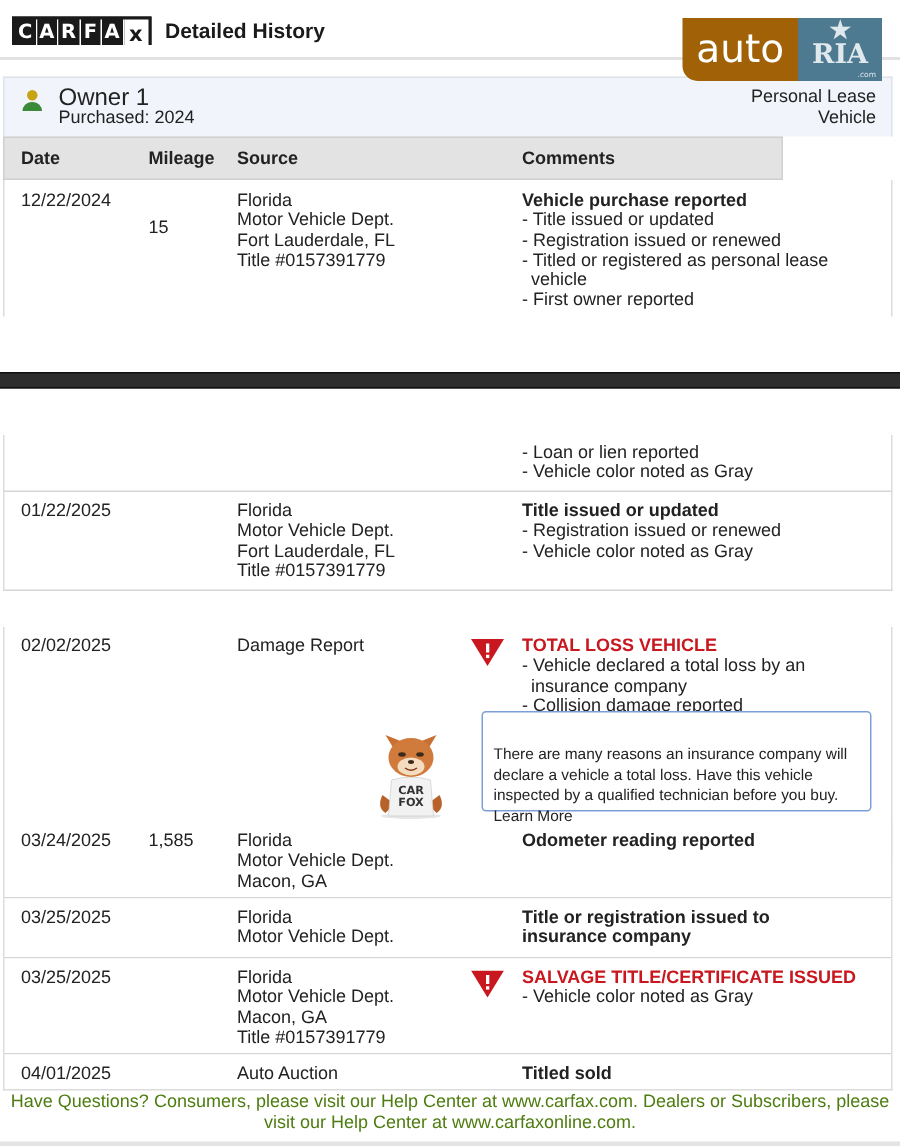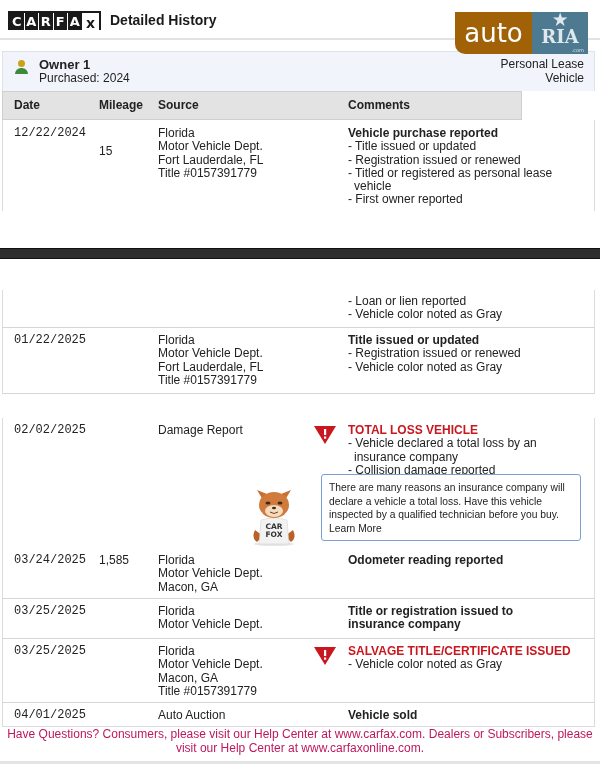--- a/index.html
+++ b/index.html
@@ -18,49 +18,49 @@
   .autoria .auto { width: 77px; height: 42px; background: #a16207; color: #fff; font-size: 26px; line-height: 42px; text-align: center; border-radius: 0 0 0 10px; font-family: "DejaVu Sans", sans-serif; }
   .autoria .ria { width: 56px; height: 42px; background: #4e7a91; color: #dfe8ec; font-family: "DejaVu Serif", serif; font-weight: bold; font-size: 18px; text-align: center; position: relative; padding-top: 14px; }
   .autoria .ria .star { position: absolute; left: 21px; top: -2px; font-size: 16px; color: #dfe8ec; }
   .autoria .ria .com { position: absolute; right: 4px; bottom: 1px; font-size: 5px; font-family: "DejaVu Sans", sans-serif; font-weight: normal; }
 
   
   .owner-bar { position: absolute; left: 2px; top: 51px; width: 593px; height: 40px; background: #f1f5fb; border: 1px solid #dde3ea; border-bottom: none; }
   .owner-icon { position: absolute; left: 11px; top: 8px; width: 14px; height: 14px; }
   .owner-icon .head { position: absolute; left: 4px; top: 0; width: 7px; height: 7px; border-radius: 50%; background: #c8a415; }
   .owner-icon .body { position: absolute; left: 1px; top: 8px; width: 13px; height: 6px; border-radius: 6px 6px 0 0; background: #3a8a3a; }
-  .owner-name { position: absolute; left: 36px; top: 5px; font-weight: bold; font-size: 13px; }
+  .owner-name { position: absolute; left: 36px; top: 5px; font-weight: normal; font-size: 16px; }
   .owner-purchased { position: absolute; left: 36px; top: 19px; font-size: 12px; }
   .owner-type { position: absolute; right: 10px; top: 5px; text-align: right; font-size: 12px; line-height: 14px; width: 120px; }
   .thead { position: absolute; left: 2px; top: 91px; width: 520px; height: 29px; background: #e3e3e3; border: 1px solid #cfcfcf; }
   .thead div { position: absolute; top: 6px; font-weight: bold; font-size: 12px; color: #222; }
 
   .row { position: absolute; left: 2px; width: 593px; border-left: 1px solid #dcdcdc; border-right: 1px solid #dcdcdc; border-bottom: 1px solid #d6d6d6; background: #fff; }
   .cell { position: absolute; font-size: 12px; line-height: 13.3px; color: #222; }
-  .c-date { left: 11px; font-family: Liberation Mono, monospace; }
+  .c-date { left: 11px; }
   .c-mile { left: 96px; }
   .c-src { left: 155px; }
   .c-com { left: 345px; width: 240px; }
   .c-com .head { font-weight: bold; }
   .c-com .head.alert { color: #c8171e; }
   .c-com .li { padding-left: 6px; text-indent: -6px; }
   .alert-icon { position: absolute; left: 311px; width: 22px; height: 18px; }
 
   
   .page-gap-top { position: absolute; left: 0; top: 211px; width: 600px; height: 38px; background: #fff; }
   .page-break { position: absolute; left: 0; top: 248px; width: 600px; height: 11px; background: #2d2d2d; border-top: 1px solid #111; border-bottom: 1px solid #111; }
 
   
-  .tip-box { position: absolute; left: 321px; top: 474px; width: 260px; height: 67px; border: 1px solid #7c9fd6; border-radius: 3px; background: #fff; padding: 6px 7px; font-size: 10.3px; line-height: 13.6px; color: #222; }
+  .tip-box { position: absolute; left: 321px; top: 474px; width: 260px; height: 67px; border: 1px solid #7c9fd6; border-radius: 3px; background: #fff; padding: 22px 7px; font-size: 10.3px; line-height: 13.6px; color: #222; }
   .tip-box .learn { color: #222; cursor: pointer; }
 
   
   .fox { position: absolute; left: 249px; top: 486px; width: 50px; height: 60px; }
 
-  .footer { position: absolute; left: 0; top: 727px; width: 600px; text-align: center; font-size: 12px; line-height: 14px; color: #be185d; padding: 0 6px; }
+  .footer { position: absolute; left: 0; top: 727px; width: 600px; text-align: center; font-size: 12px; line-height: 14px; color: #4d7c0f; padding: 0 6px; }
   .footer-line { position: absolute; left: 0; top: 761px; width: 600px; height: 3px; background: #e4e4e4; }
 </style>
 </head>
 <body>
 
 <div class="topbar">
   <div class="carfax-logo">
     <span>C</span>
     <span>A</span>
     <span>R</span>
@@ -226,18 +226,18 @@
     <div class="li">- Vehicle color noted as Gray</div>
   </div>
 </div>
 
 <div class="row" style="top:703px;height:24px;border-bottom:1px solid #dcdcdc;">
   <div class="cell c-date" style="top:6px">04/01/2025</div>
   <div class="cell c-src" style="top:6px">
     <div>Auto Auction</div>
   </div>
   <div class="cell c-com" style="top:6px">
-    <div class="head">Vehicle sold</div>
+    <div class="head">Titled sold</div>
   </div>
 </div>
 
 <div class="footer">Have Questions? Consumers, please visit our Help Center at www.carfax.com. Dealers or Subscribers, please visit our Help Center at www.carfaxonline.com.</div>
 <div class="footer-line"></div>
 
 </body></html>

